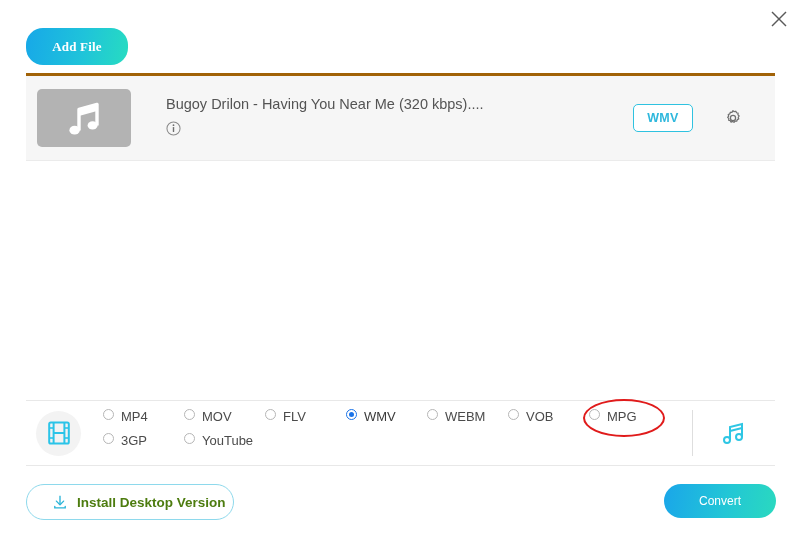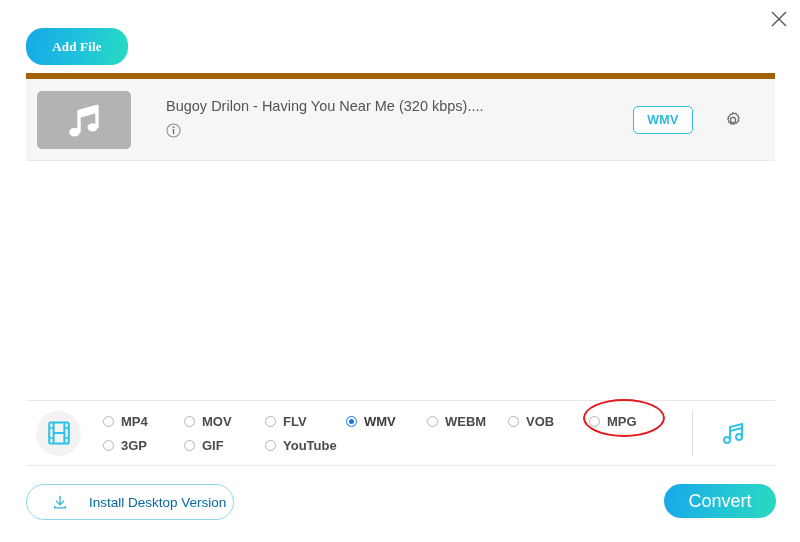--- a/index.html
+++ b/index.html
@@ -54,21 +54,21 @@
   }
 
   
   .file-row {
     position: absolute;
     left: 26px;
     top: 73px;
     width: 749px;
     height: 88px;
     background: #f6f6f6;
-    border-top: 6px solid #a16207;
+    border-top: 3px solid #a16207;
     border-bottom: 1px solid #ebebeb;
     box-sizing: border-box;
     display: flex;
     align-items: center;
   }
   .thumb {
     width: 94px;
     height: 58px;
     margin-left: 11px;
     border-radius: 5px;
@@ -148,26 +148,24 @@
   .radio-grid {
     flex: 1 1 auto;
     margin-left: 22px;
     display: grid;
     grid-template-columns: repeat(7, 81px);
     grid-template-rows: 24px 24px;
     align-content: center;
   }
   .radio-item {
     display: flex;
-    align-items: center;
     cursor: pointer;
     font-size: 13px;
     color: #4b4b4b;
     white-space: nowrap;
-    font-weight: bold;
   }
   .radio-dot {
     width: 11px;
     height: 11px;
     border-radius: 50%;
     border: 1px solid #b6b6b6;
     background: #fff;
     margin-right: 7px;
     flex: none;
     box-sizing: border-box;
@@ -231,35 +229,36 @@
     cursor: pointer;
     box-sizing: border-box;
   }
   .install-ic {
     margin-left: 24px;
     width: 18px;
     height: 18px;
     flex: none;
   }
   .install-label {
-    margin-left: 20px;
-    color: #0369a1;
+    margin-left: 8px;
+    color: #4d7c0f;
     font-size: 13.5px;
+    font-weight: bold;
   }
   .convert-btn {
     position: absolute;
     left: 664px;
     top: 484px;
     width: 112px;
     height: 34px;
     border: none;
     border-radius: 17px;
     background: linear-gradient(100deg, #1aa6e9 0%, #22c6d6 55%, #2ad9bf 100%);
     color: #ffffff;
-    font-size: 18px;
+    font-size: 12px;
     cursor: pointer;
     font-family: "Liberation Sans", sans-serif;
   }
 </style>
 </head>
 <body>
 
 <div class="close-btn">
   <svg width="18" height="18" viewBox="0 0 18 18">
     <line x1="2" y1="2" x2="16" y2="16" stroke="#5a5a5a" stroke-width="1.4"></line>
@@ -341,24 +340,20 @@
     <div class="radio-item">
         <span class="radio-dot"></span>
         <span class="radio-label">MPG</span>
       </div>
     <div class="radio-item">
         <span class="radio-dot"></span>
         <span class="radio-label">3GP</span>
       </div>
     <div class="radio-item">
         <span class="radio-dot"></span>
-        <span class="radio-label">GIF</span>
-      </div>
-    <div class="radio-item">
-        <span class="radio-dot"></span>
         <span class="radio-label">YouTube</span>
       </div>
   </div>
 
   <div class="vdivider"></div>
 
   <div class="audio-icon-wrap">
     <svg width="30" height="30" viewBox="0 0 30 30">
       <path d="M11 22 V9 L23 6 V19" fill="none" stroke="#2ec6e4" stroke-width="2"></path>
       <line x1="11" y1="13" x2="23" y2="10" stroke="#2ec6e4" stroke-width="2"></line>

